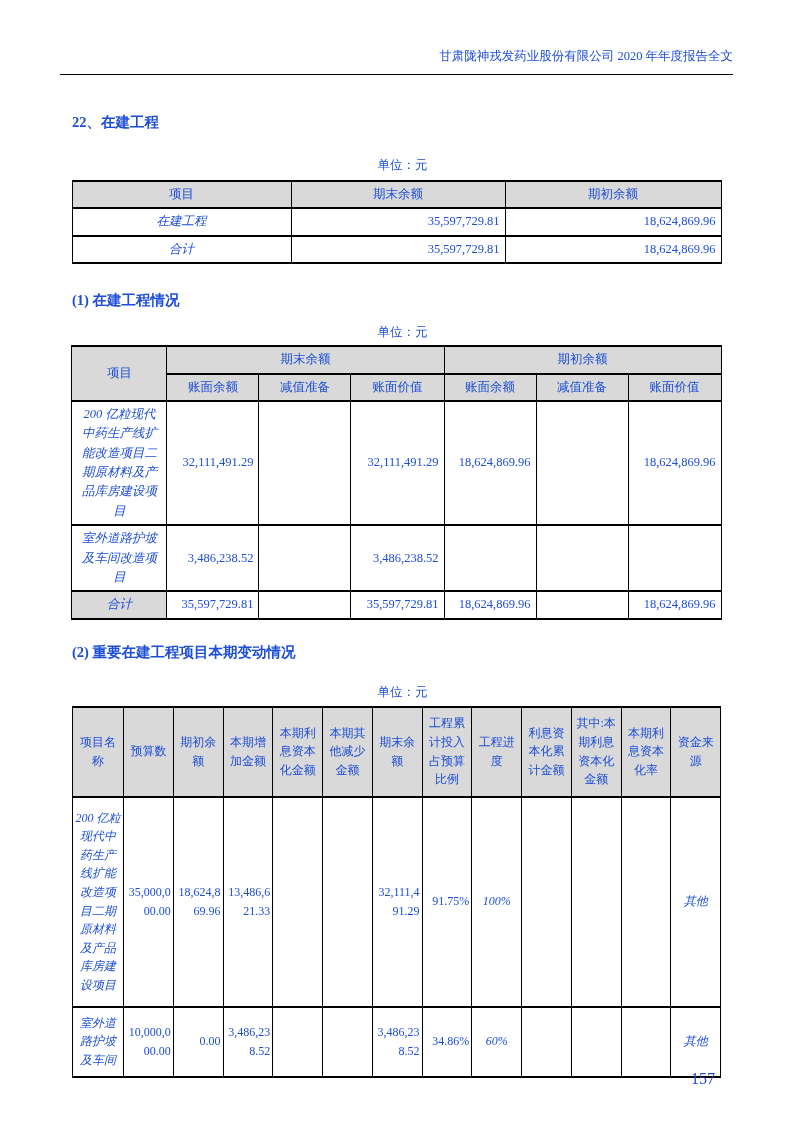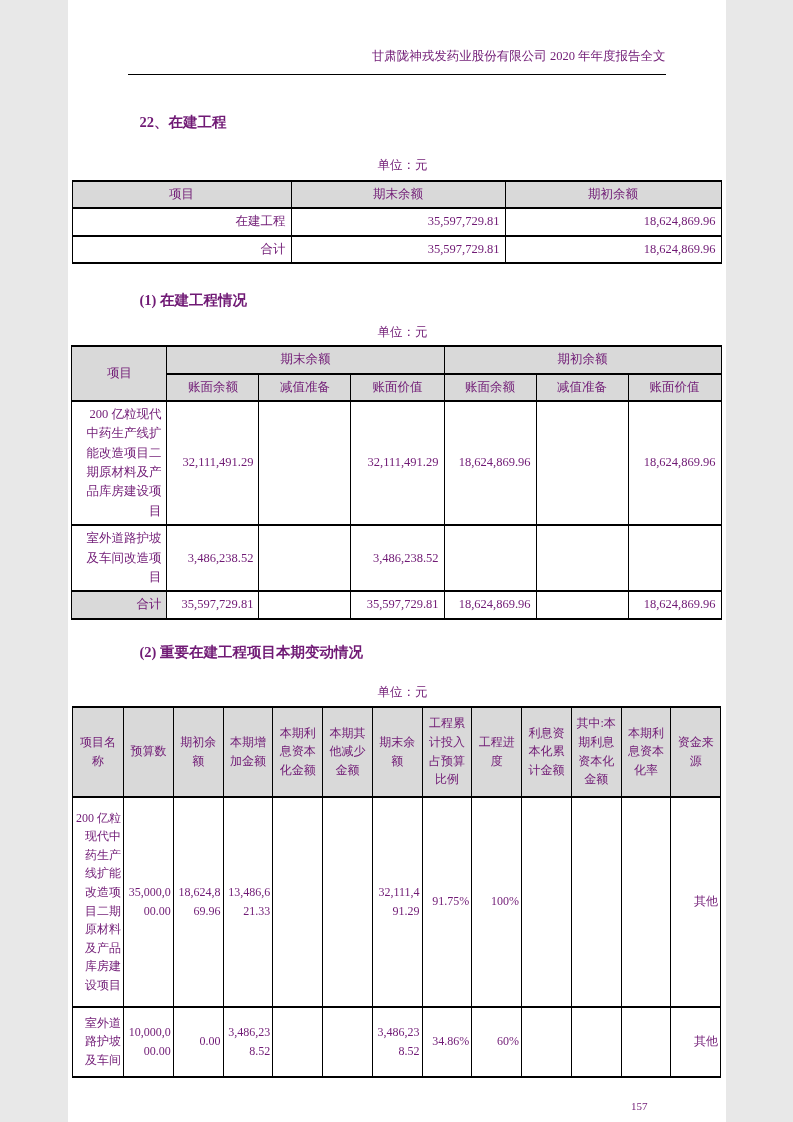--- a/index.html
+++ b/index.html
@@ -1,18 +1,18 @@
 <!DOCTYPE html>
 <html><head>
 <meta charset="utf-8">
 <style>
   html,body { margin:0; padding:0; background:#e8e8e8; }
   .page {
-    position:relative; width:658px; height:1122px; margin:0 auto;
-    background:#ffffff; color:#701a75; overflow:hidden; box-sizing:border-box;
+    position:relative; width:793px; height:1122px; margin:0 auto;
+    background:#ffffff; color:#1d4ed8; overflow:hidden; box-sizing:border-box;
     font-family:"Liberation Serif","DejaVu Serif",serif;
   }
   .hdr {
     margin:49px 60px 0 60px; text-align:right;
     font-size:12.5px; line-height:15px; padding-bottom:10px;
     border-bottom:1px solid #000;
   }
   .sec-main { margin:38px 72px 0 72px; font-size:14.5px; line-height:18px; font-weight:bold; }
   .sec-sub  { margin:0 72px; font-size:14.5px; line-height:18px; font-weight:bold; }
   .sub1 { margin-top:27px; }
@@ -27,24 +27,24 @@
   .t2 { margin-top:5px;  font-size:12.5px; }
   .t3 { margin-top:6px;  font-size:12px; }
   td, th {
     border:1px solid #000; border-top-width:2px; border-bottom-width:2px;
     vertical-align:middle; padding:3px 5px; overflow:hidden;
     word-break:break-all; line-height:1.55; font-weight:normal;
   }
   th { background:#d9d9d9; text-align:center; }
   .t3 td, .t3 th { padding:2px 2px; }
   .num { text-align:right;margin-top:8px; }
-  .txt { text-align:right; }
+  .txt { text-align:center;font-style:italic; }
   .gray { background:#d9d9d9; }
 
-  .pageno { position:absolute; top:1100px; right:78px; font-size:11px; }
+  .pageno { position:absolute; top:1070px; right:78px; font-size:16px; }
 </style>
 </head>
 <body>
 
 <div class="page">
 
   <div class="hdr">
     <span>甘肃陇神戎发药业股份有限公司 2020 年年度报告全文</span>
   </div>
 

